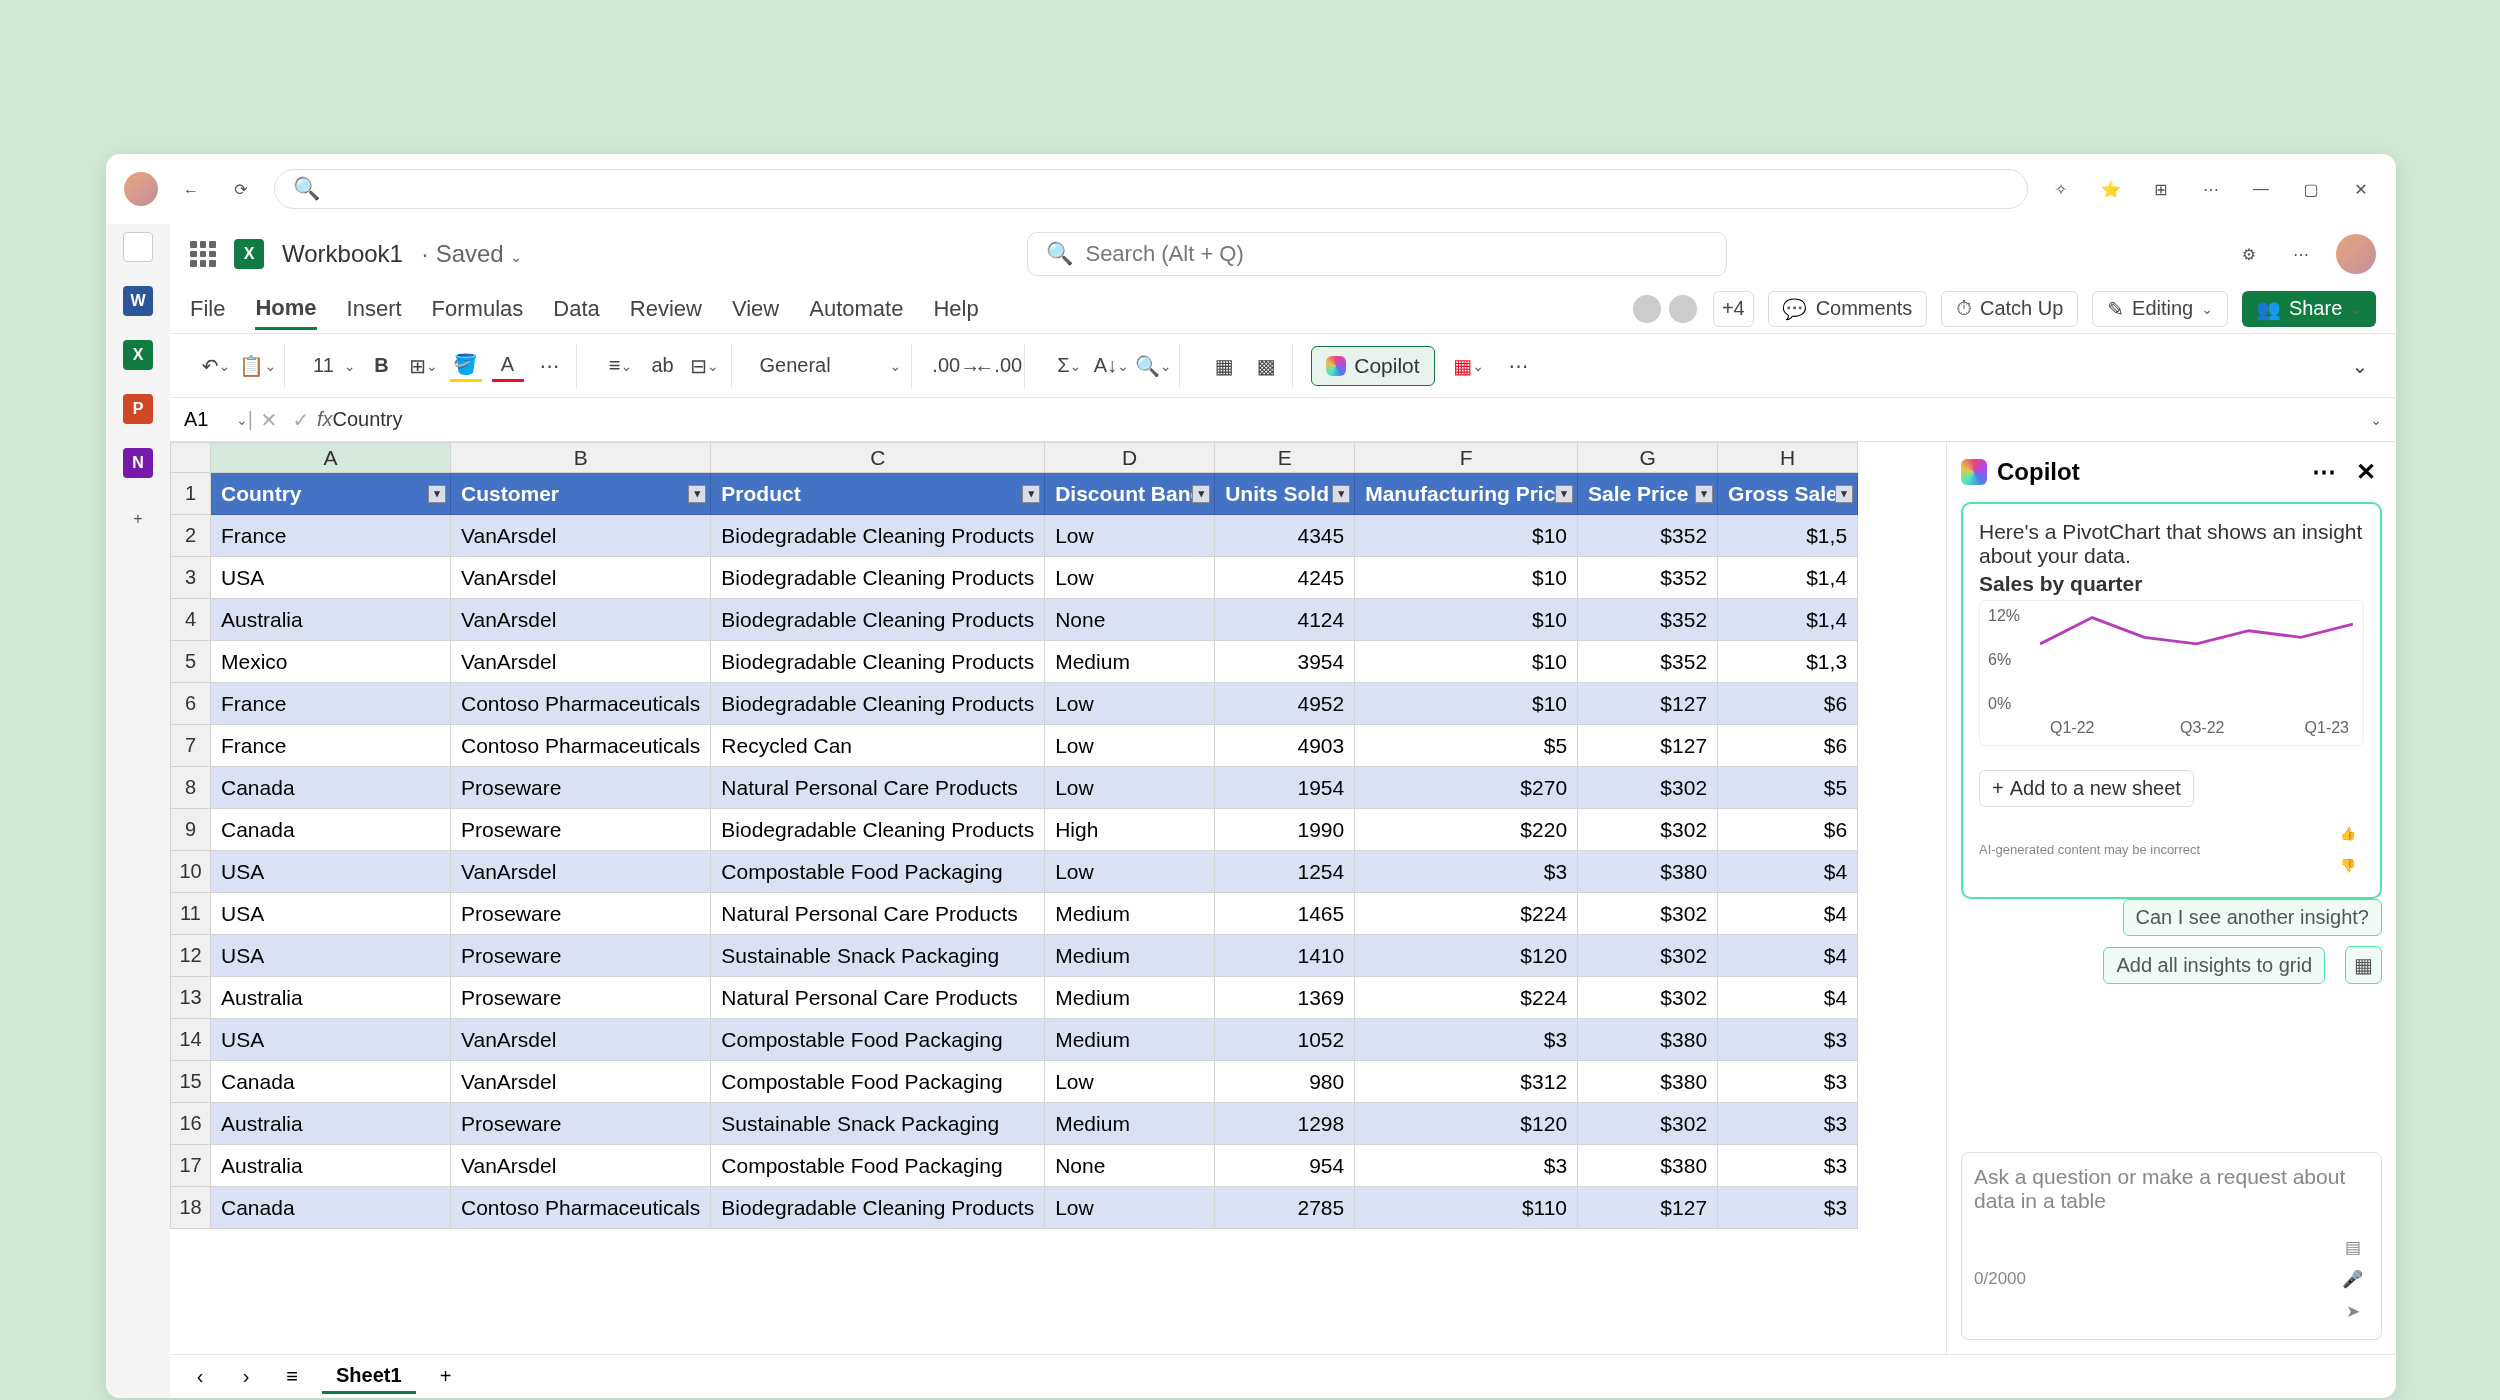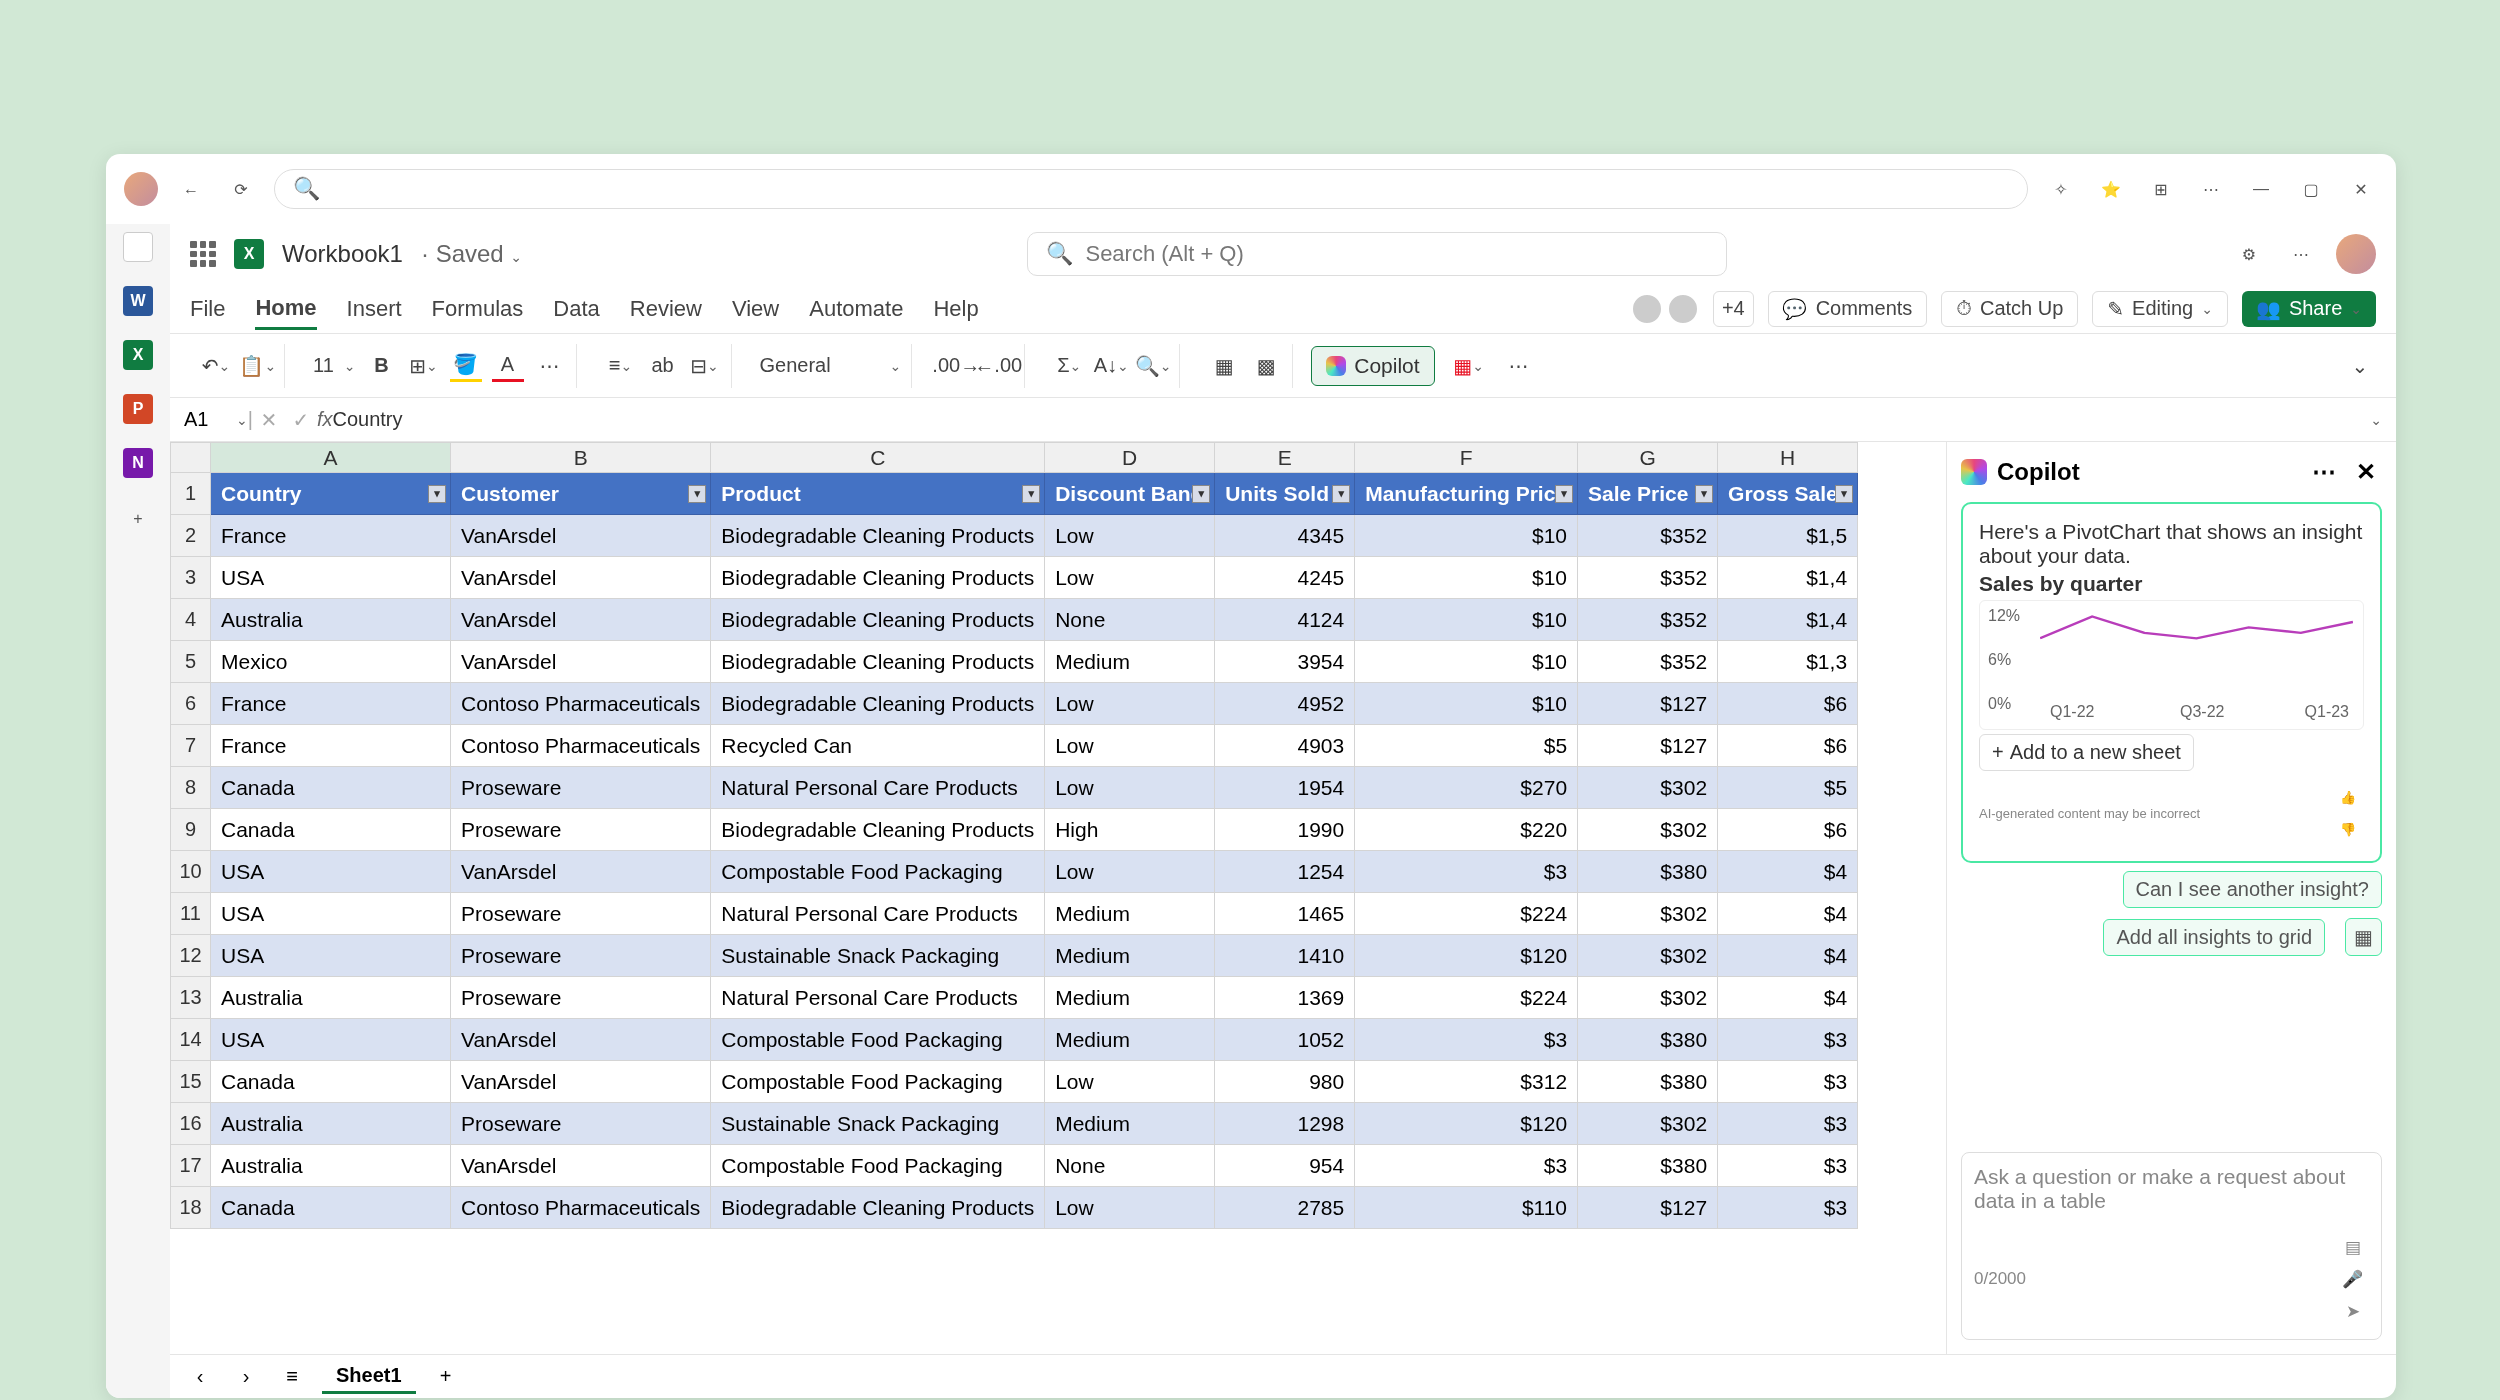--- a/index.html
+++ b/index.html
@@ -42,28 +42,28 @@
 .fbtn{position:absolute;right:4px;top:50%;transform:translateY(-50%);width:18px;height:18px;background:#d8dde8;border:1px solid #888;display:flex;align-items:center;justify-content:center;font-size:11px;color:#333}
 td.cell{border:1px solid #d4d4d4;padding:6px 10px;height:42px;white-space:nowrap}
 tr.even td.cell{background:#d9e1f2}
 tr.odd td.cell{background:#fff}
 td.num{text-align:right}
 .copilot{width:450px;border-left:1px solid #e5e5e5;display:flex;flex-direction:column;padding:14px}
 .cphdr{display:flex;align-items:center;gap:10px;font-size:24px;font-weight:600;margin-bottom:14px}
 .cplogo{width:26px;height:26px;background:conic-gradient(#e8467c,#b04ae8,#4a7fe8,#4ae8c4,#e8c44a,#e8467c);border-radius:6px}
 .card{border:2px solid #4ae8a4;border-radius:10px;padding:16px;font-size:21px;color:#333}
 .card h4{font-size:21px;font-weight:600;margin:4px 0}
-.chart{height:130px;border:1px solid #eee;border-radius:6px;padding:6px;position:relative;margin-bottom:4px}
+.chart{height:146px;border:1px solid #eee;border-radius:6px;padding:6px;position:relative;margin-bottom:24px}
 .yl{position:absolute;left:8px;font-size:16px;color:#666}
 .plot{position:absolute;left:60px;right:10px;top:10px;bottom:40px}
 .plot svg{width:100%;height:100%}
 .xl{position:absolute;bottom:8px;font-size:16px;color:#666}
 .addbtn{border:1px solid #ddd;border-radius:6px;padding:6px 12px;font-size:20px;display:inline-flex;align-items:center;gap:6px}
 .disc{font-size:13px;color:#888;margin-top:10px;display:flex;align-items:center;justify-content:space-between}
-.sugg{align-self:flex-end;border:1px solid #4ae8a4;background:#f0fbf5;border-radius:6px;padding:6px 12px;font-size:20px;color:#555;margin-top:8px}
+.sugg{align-self:flex-end;border:1px solid #4ae8a4;background:#f0fbf5;border-radius:6px;padding:6px 12px;font-size:20px;color:#555;margin-top:0}
 .sugg2{align-self:flex-end;display:flex;gap:20px;margin-top:10px}
 .prompt{margin-top:auto;border:1px solid #ddd;border-radius:8px;padding:12px;font-size:21px;color:#888}
 .pftr{display:flex;justify-content:space-between;align-items:center;margin-top:18px;font-size:17px;color:#888}
 .tabs{height:44px;border-top:1px solid #e5e5e5;display:flex;align-items:center;padding:0 14px;gap:14px;font-size:20px}
 .tab{padding:4px 14px;border-bottom:3px solid #107c41;font-weight:600}
 .chev{font-size:14px;color:#666}
 .face{width:32px;height:32px;border-radius:50%;background:#ccc;border:2px solid #fff;margin-left:-10px}
 </style>
 </head>
 <body>

